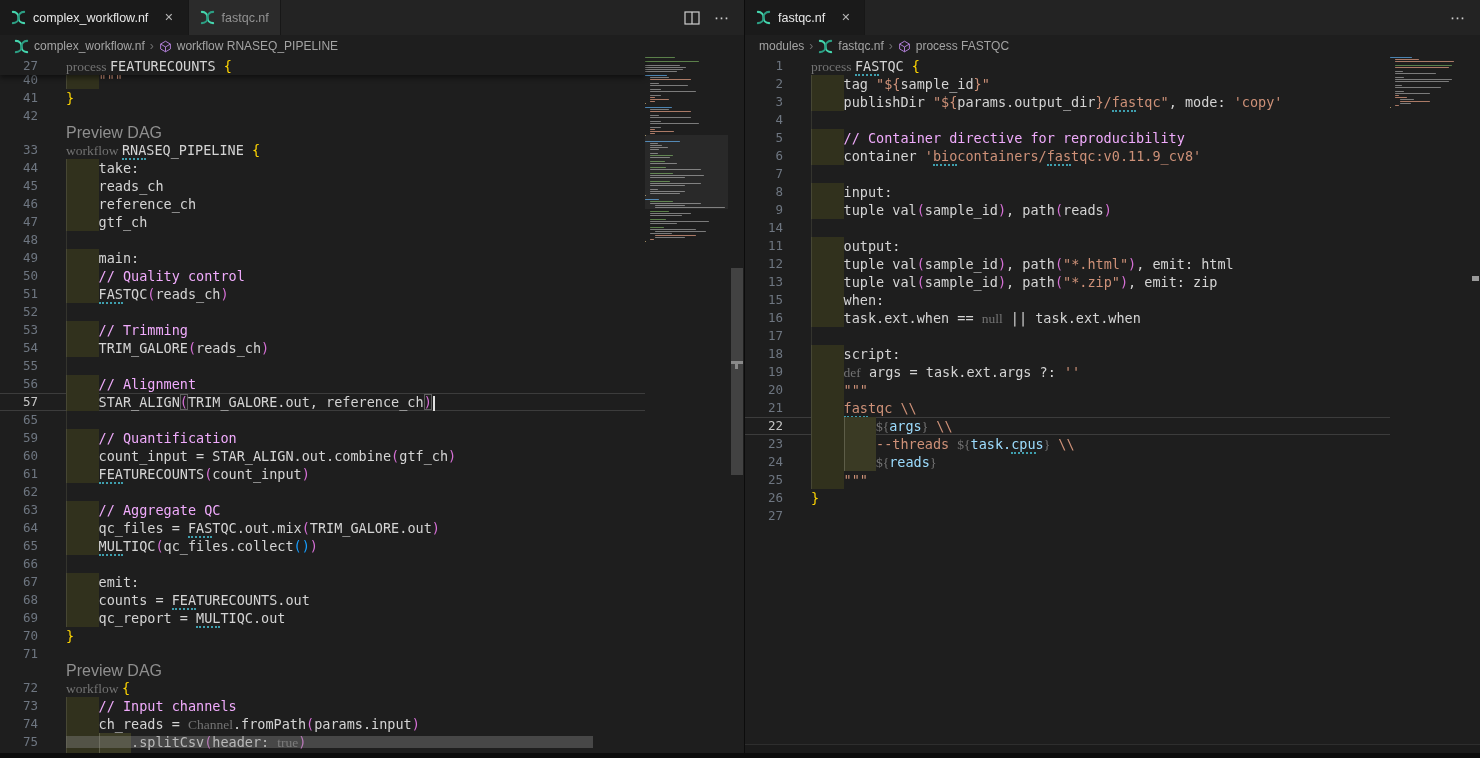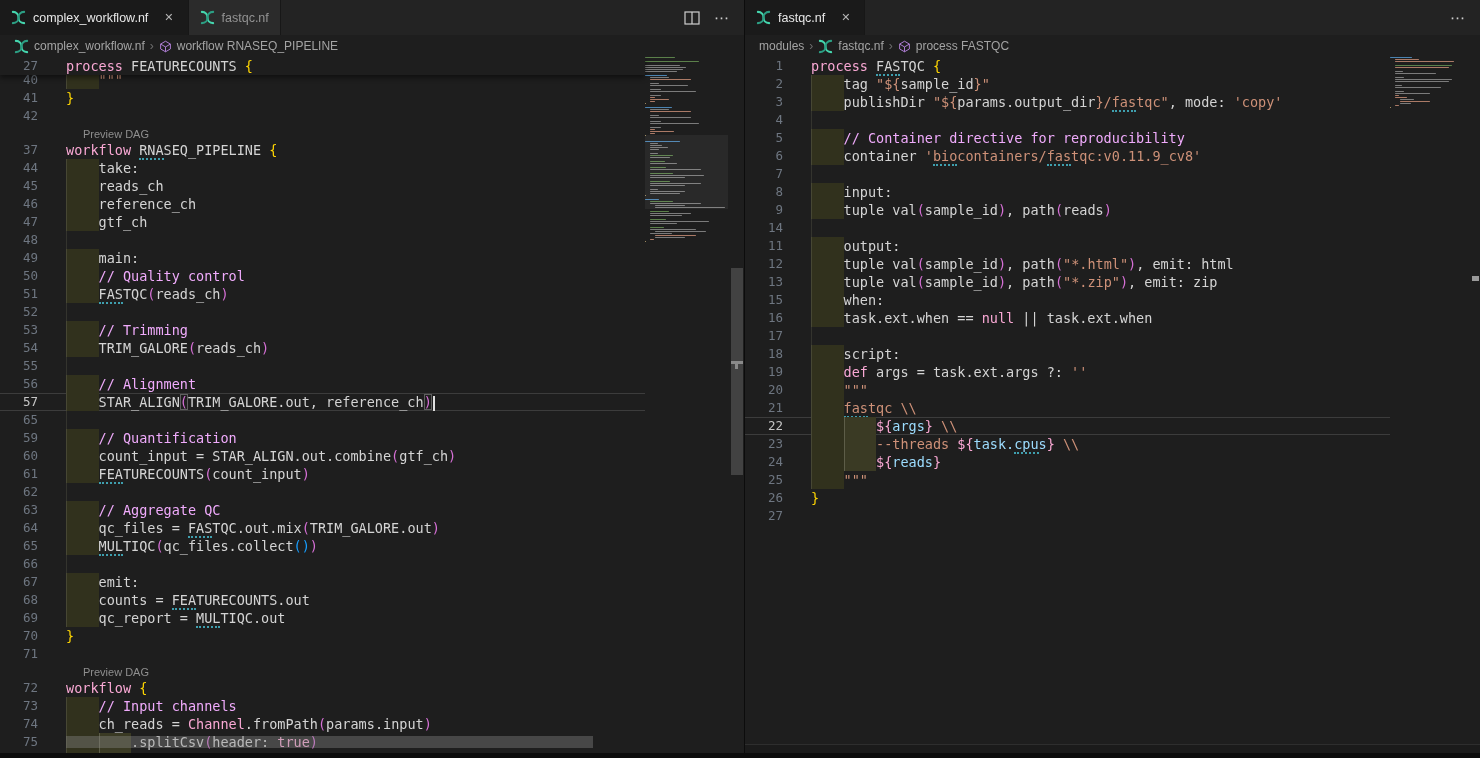--- a/index.html
+++ b/index.html
@@ -31,29 +31,29 @@
   .code-area{position:absolute;top:0;left:0;bottom:0;
              font-family:"DejaVu Sans Mono",monospace;font-size:13.5px;}
   #g-left  .code-area{right:99px;padding-top:14px;}
   #g-right .code-area{right:90px;}
   .row{display:flex;height:18px;line-height:18px;white-space:pre;}
   .row.cur{box-shadow:inset 0 1px 0 #3c3c3c, inset 0 -1px 0 #3c3c3c;}
   .ln{flex:0 0 38px;text-align:right;color:#6e7681;font-size:12.5px;user-select:none;}
   .row.cur .ln{color:#c6c6c6;}
   .codeline{padding-left:28px;flex:1;}
   .lens-row{height:16px;line-height:16px;}
-  .lens{font-size:11px;color:#8f8f8f;font-family:"Liberation Sans",sans-serif;cursor:pointer;margin-left:17px;}
+  .lens{font-size:16px;color:#8f8f8f;font-family:"Liberation Sans",sans-serif;cursor:pointer;}
 
   .ind{display:inline-block;width:4ch;height:18px;vertical-align:top;
        background:#31311d;border-left:1px solid rgba(130,130,115,.28);box-sizing:border-box;}
   .ind.lvl2{background:#3a3a24;border-left:1px solid rgba(160,160,140,.35);}
   .guide{display:inline-block;width:4ch;height:18px;vertical-align:top;
          border-left:1px solid #34342e;box-sizing:border-box;}
 
-  .kw{color:#f9a8d4;} .fg{color:#d4d4d4;} .str{color:#ce9178;} .com{color:#f0abfc;}
+  .kw{color:#737373;font-family:Liberation Serif, serif;} .fg{color:#d4d4d4;} .str{color:#ce9178;} .com{color:#f0abfc;}
   .b1{color:#ffd602;} .b2{color:#d670d6;} .b3{color:#179fff;} .var{color:#9cdcfe;text-align:center;}
   .sp{border-bottom:2px dotted #3f9fae;}
   .bbox{outline:1px solid #5f5f5f;outline-offset:-1px;}
   .caret{display:inline-block;width:2px;height:15px;background:#e0e0e0;vertical-align:middle;margin-left:1px;}
 
   
   .sticky{position:absolute;top:0;left:0;right:99px;height:18px;z-index:6;background:#1e1e1e;
           box-shadow:0 3px 5px rgba(0,0,0,.45);display:flex;
           font-family:"DejaVu Sans Mono",monospace;font-size:13.5px;line-height:18px;white-space:pre;}
 
@@ -122,21 +122,21 @@
         <path d="M2 5 L8 8.5 L14 5 M8 8.5 V14.5" stroke="#b180d7" stroke-width="1.2"></path>
       </svg>
       <span class="crumb">workflow RNASEQ_PIPELINE</span>
     </div>
     <div class="editor">
       <div class="code-area">
           <div class="row"><span class="ln">40</span><span class="codeline"><span class="ind"></span><span class="str">"""</span></span></div>
           <div class="row"><span class="ln">41</span><span class="codeline"><span class="b1">}</span></span></div>
           <div class="row"><span class="ln">42</span><span class="codeline"></span></div>
           <div class="row lens-row"><span class="ln"></span><span class="codeline"><span class="lens">Preview DAG</span></span></div>
-          <div class="row"><span class="ln">37</span><span class="codeline"><span class="kw">workflow </span><span class="fg sp">RNA</span><span class="fg">SEQ_PIPELINE </span><span class="b1">{</span></span></div>
+          <div class="row"><span class="ln">33</span><span class="codeline"><span class="kw">workflow </span><span class="fg sp">RNA</span><span class="fg">SEQ_PIPELINE </span><span class="b1">{</span></span></div>
           <div class="row"><span class="ln">44</span><span class="codeline"><span class="ind"></span><span class="fg">take:</span></span></div>
           <div class="row"><span class="ln">45</span><span class="codeline"><span class="ind"></span><span class="fg">reads_ch</span></span></div>
           <div class="row"><span class="ln">46</span><span class="codeline"><span class="ind"></span><span class="fg">reference_ch</span></span></div>
           <div class="row"><span class="ln">47</span><span class="codeline"><span class="ind"></span><span class="fg">gtf_ch</span></span></div>
           <div class="row"><span class="ln">48</span><span class="codeline"><span class="guide"></span></span></div>
           <div class="row"><span class="ln">49</span><span class="codeline"><span class="ind"></span><span class="fg">main:</span></span></div>
           <div class="row"><span class="ln">50</span><span class="codeline"><span class="ind"></span><span class="com">// Quality control</span></span></div>
           <div class="row"><span class="ln">51</span><span class="codeline"><span class="ind"></span><span class="fg sp">FAS</span><span class="fg">TQC</span><span class="b2">(</span><span class="fg">reads_ch</span><span class="b2">)</span></span></div>
           <div class="row"><span class="ln">52</span><span class="codeline"><span class="guide"></span></span></div>
           <div class="row"><span class="ln">53</span><span class="codeline"><span class="ind"></span><span class="com">// Trimming</span></span></div>

